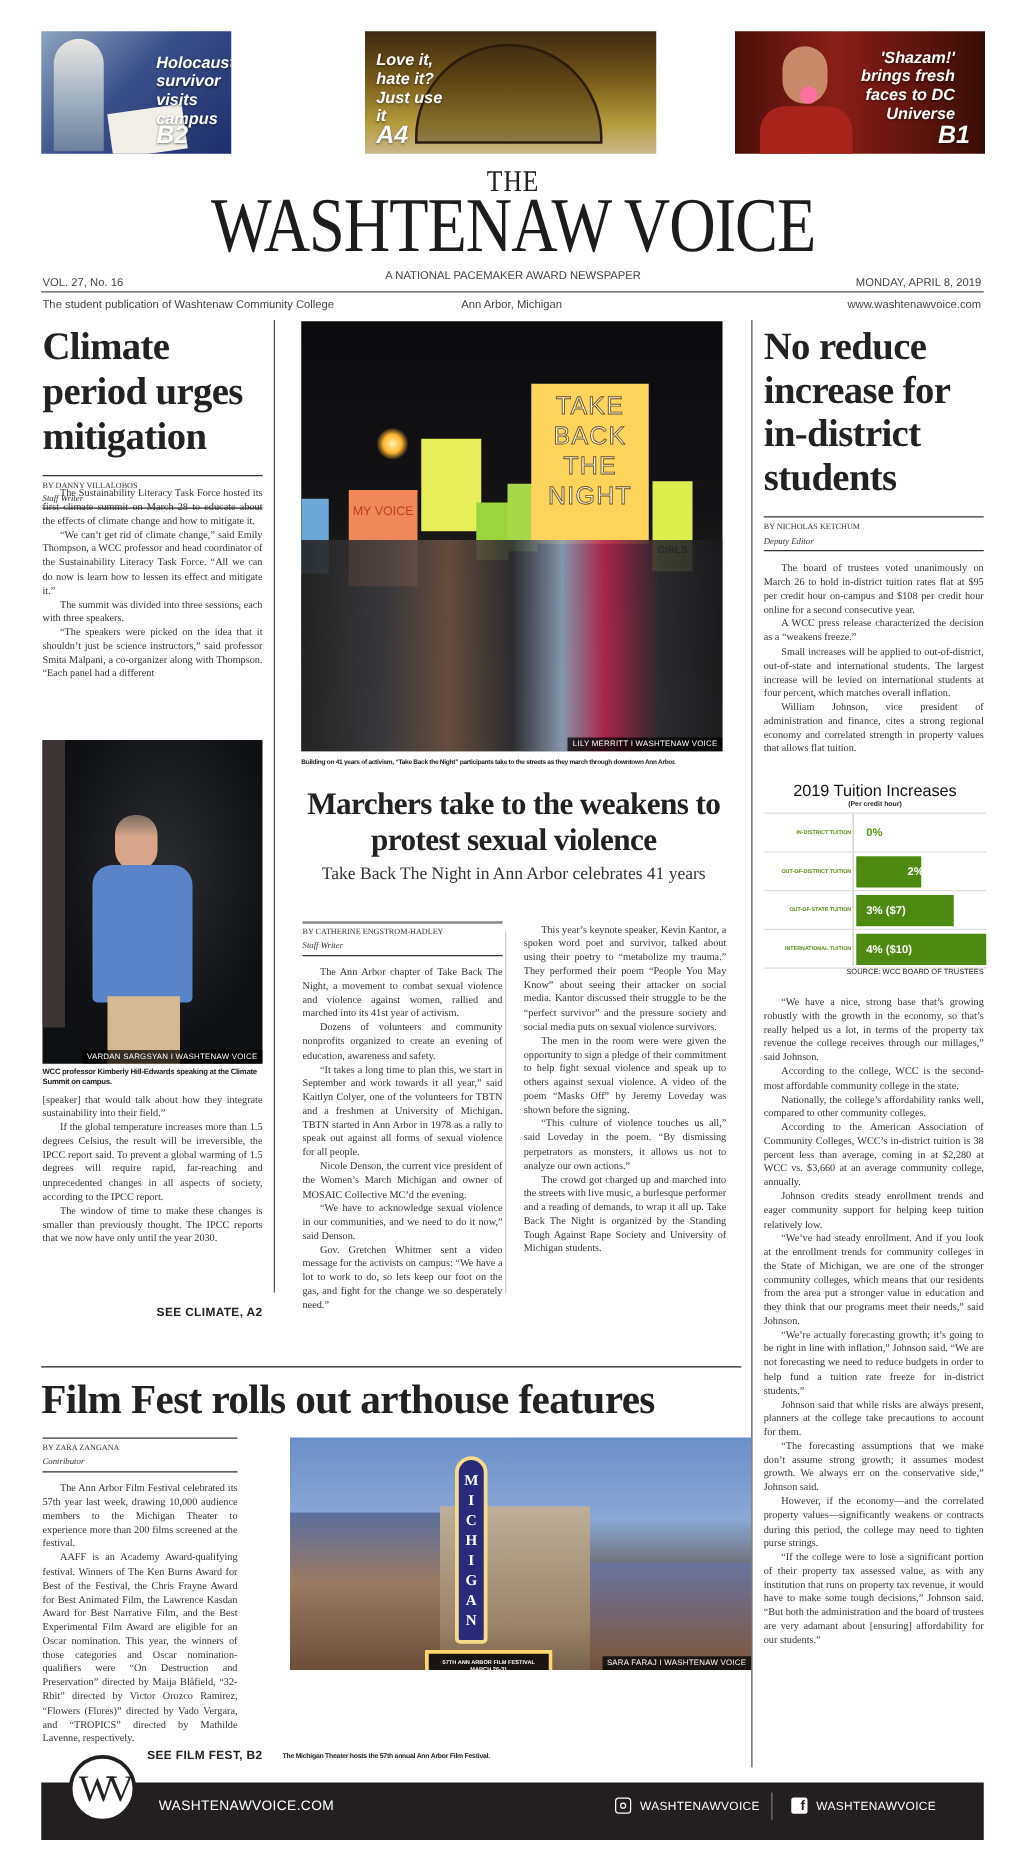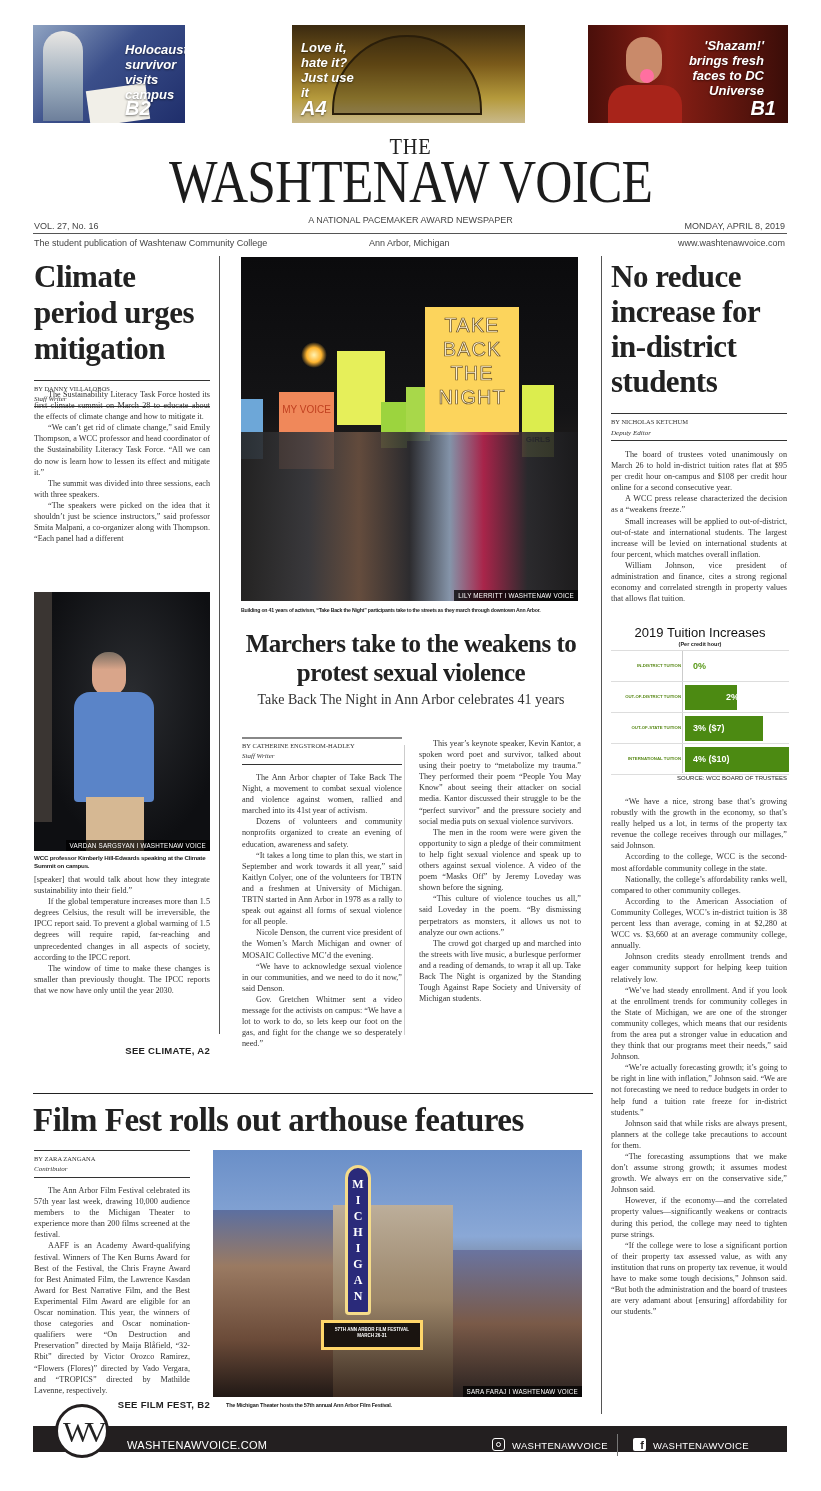--- a/index.html
+++ b/index.html
@@ -31,21 +31,21 @@
   .jump { position: absolute; font-family: "Liberation Sans", sans-serif; font-weight: bold; font-size: 9.5px; color: #222; letter-spacing: 0.3px; }
 
   
   .chart-title { position: absolute; font-family: "Liberation Sans", sans-serif; font-size: 13px; color: #111; text-align: center; }
   .chart-sub { position: absolute; font-family: "Liberation Sans", sans-serif; font-size: 5.5px; font-weight: bold; color: #222; text-align: center; }
   .cat-label { position: absolute; font-family: "Liberation Sans", sans-serif; font-size: 4.3px; font-weight: bold; color: #5a8a1a; text-align: right; width: 70px; }
   .bar { position: absolute; background: #4c8a12; }
   .bar-label { position: absolute; font-family: "Liberation Sans", sans-serif; font-weight: bold; font-size: 9px; color: #fff; white-space: nowrap; }
   .bar-label.zero { color: #5a9a1a; }
 
-  .footer { position: absolute; left: 33px; top: 1426px; width: 754px; height: 26px; background: #231f20; padding-left: 44px; }
+  .footer { position: absolute; left: 33px; top: 1426px; width: 754px; height: 46px; background: #231f20; padding-left: 44px; }
   .footer-text { position: absolute; font-family: "Liberation Sans", sans-serif; font-size: 11px; color: #fff; letter-spacing: 0.3px; }
   .logo { position: absolute; left: 55px; top: 1404px; width: 54px; height: 54px; border-radius: 50%; background: #fff; border: 3px solid #231f20; }
   .logo span { position: absolute; left: 0; top: 8px; width: 48px; text-align: center; font-family: "Liberation Serif", serif; font-size: 30px; letter-spacing: -6px; color: #222; }
 </style>
 </head>
 <body>
 
 <div class="teaser" style="left:33px; width:152px; background: linear-gradient(135deg,#8fa3c2 0%,#3b4f8a 45%,#1f2e6b 100%);">
   <div class="abs" style="left:10px; top:6px; width:40px; height:90px; border-radius:20px 20px 0 0; background: linear-gradient(#e8e6e3,#9ab 60%,#6d7f9b);"></div>
   <div class="abs" style="left:55px; top:62px; width:60px; height:36px; background:#f1efe8; transform: rotate(-8deg);"></div>
@@ -196,21 +196,21 @@
 <div class="hrule" style="left:34px; top:1150px; width:156px; background:#333;"></div>
 <div class="byline" style="left:34px; top:1155px;">BY ZARA ZANGANA</div>
 <div class="role" style="left:34px; top:1165px;">Contributor</div>
 <div class="hrule" style="left:34px; top:1177px; width:156px; background:#333;"></div>
 <div class="body" style="left:34px; top:1185px; width:156px;" id="filmfest-body">
     <p>The Ann Arbor Film Festival celebrated its 57th year last week, drawing 10,000 audience members to the Michigan Theater to experience more than 200 films screened at the festival.</p>
     <p>AAFF is an Academy Award-qualifying festival. Winners of The Ken Burns Award for Best of the Festival, the Chris Frayne Award for Best Animated Film, the Lawrence Kasdan Award for Best Narrative Film, and the Best Experimental Film Award are eligible for an Oscar nomination. This year, the winners of those categories and Oscar nomination-qualifiers were “On Destruction and Preservation” directed by Maija Blåfield, “32-Rbit” directed by Victor Orozco Ramirez, “Flowers (Flores)” directed by Vado Vergara, and “TROPICS” directed by Mathilde Lavenne, respectively.</p>
   </div>
 <div class="jump" style="left:90px; top:1399px; width:120px; text-align:right;">SEE FILM FEST, B2</div>
 
-<div class="abs" style="left:213px; top:1150px; width:369px; height:247px; background: linear-gradient(180deg,#6a8fc8 0%,#8aa8d6 35%,#6a6260 60%,#2c2522 100%); overflow:hidden;">
+<div class="abs" style="left:232px; top:1150px; width:369px; height:186px; background: linear-gradient(180deg,#6a8fc8 0%,#8aa8d6 35%,#6a6260 60%,#2c2522 100%); overflow:hidden;">
   <div class="abs" style="left:0; top:60px; width:120px; height:187px; background: linear-gradient(#5c6fa0,#9a7a62 30%,#6a4a38 70%,#201815);"></div>
   <div class="abs" style="left:120px; top:55px; width:120px; height:192px; background: linear-gradient(#bcae9a,#9a8468 50%,#3a2a20);"></div>
   <div class="abs" style="left:240px; top:100px; width:129px; height:147px; background: linear-gradient(#6a74a0,#7a5a48 50%,#2a2220);"></div>
   <div class="abs" style="left:132px; top:15px; width:26px; height:150px; background:#2a2a7a; border:3px solid #f5dc8a; border-radius:13px 13px 4px 4px; color:#fff; font-family:'Liberation Serif',serif; font-weight:bold; font-size:12px; line-height:16px; text-align:center; word-break:break-all; padding:8px 4px 0;">MICHIGAN</div>
   <div class="abs sans" style="left:108px; top:170px; width:102px; height:30px; background:#1a1410; border:3px solid #ffd66a; color:#fff; font-size:4.5px; line-height:6px; padding:4px 6px; text-align:center; font-weight:bold;">57TH ANN ARBOR FILM FESTIVAL MARCH 26-31</div>
   <div class="credit">SARA FARAJ I WASHTENAW VOICE</div>
 </div>
 <div class="caption" style="left:226px; top:1401px; width:369px; font-size:5.5px;">The Michigan Theater hosts the 57th annual Ann Arbor Film Festival.</div>
 
 <div class="footer">

